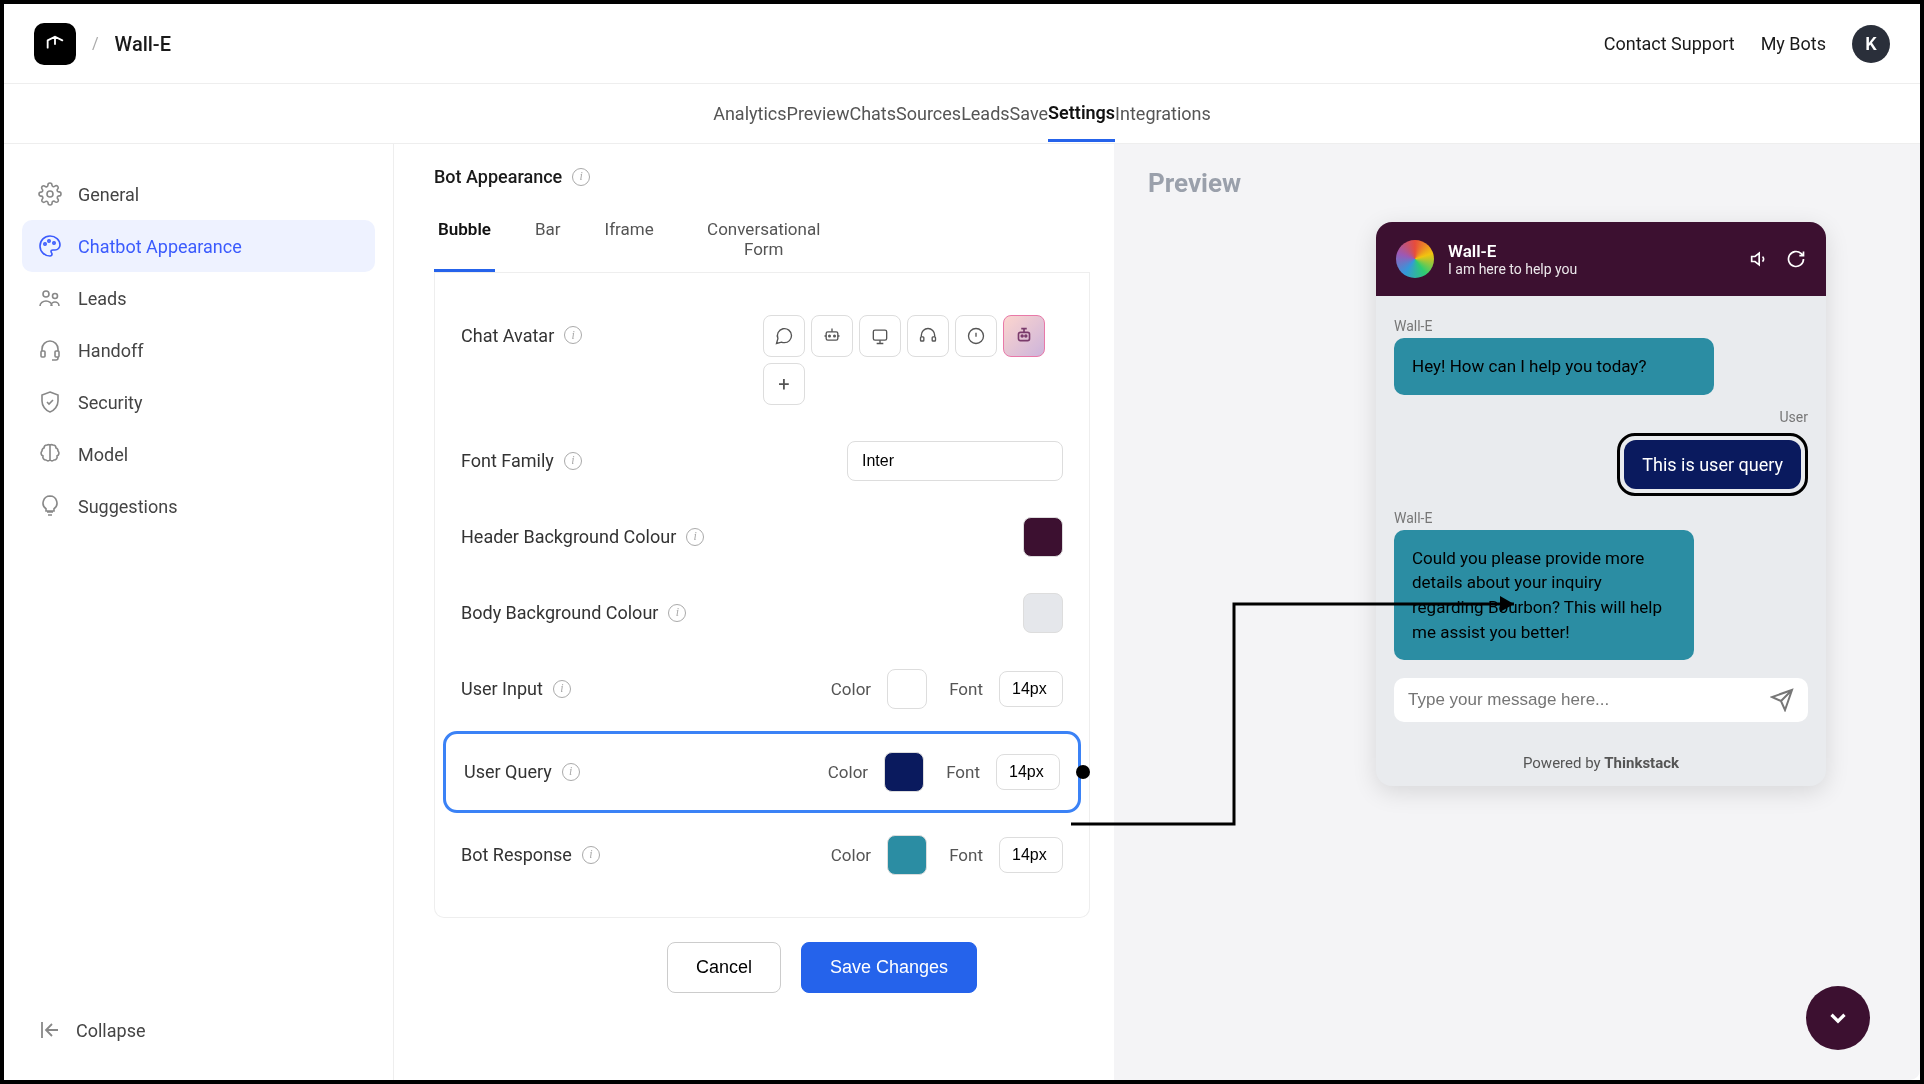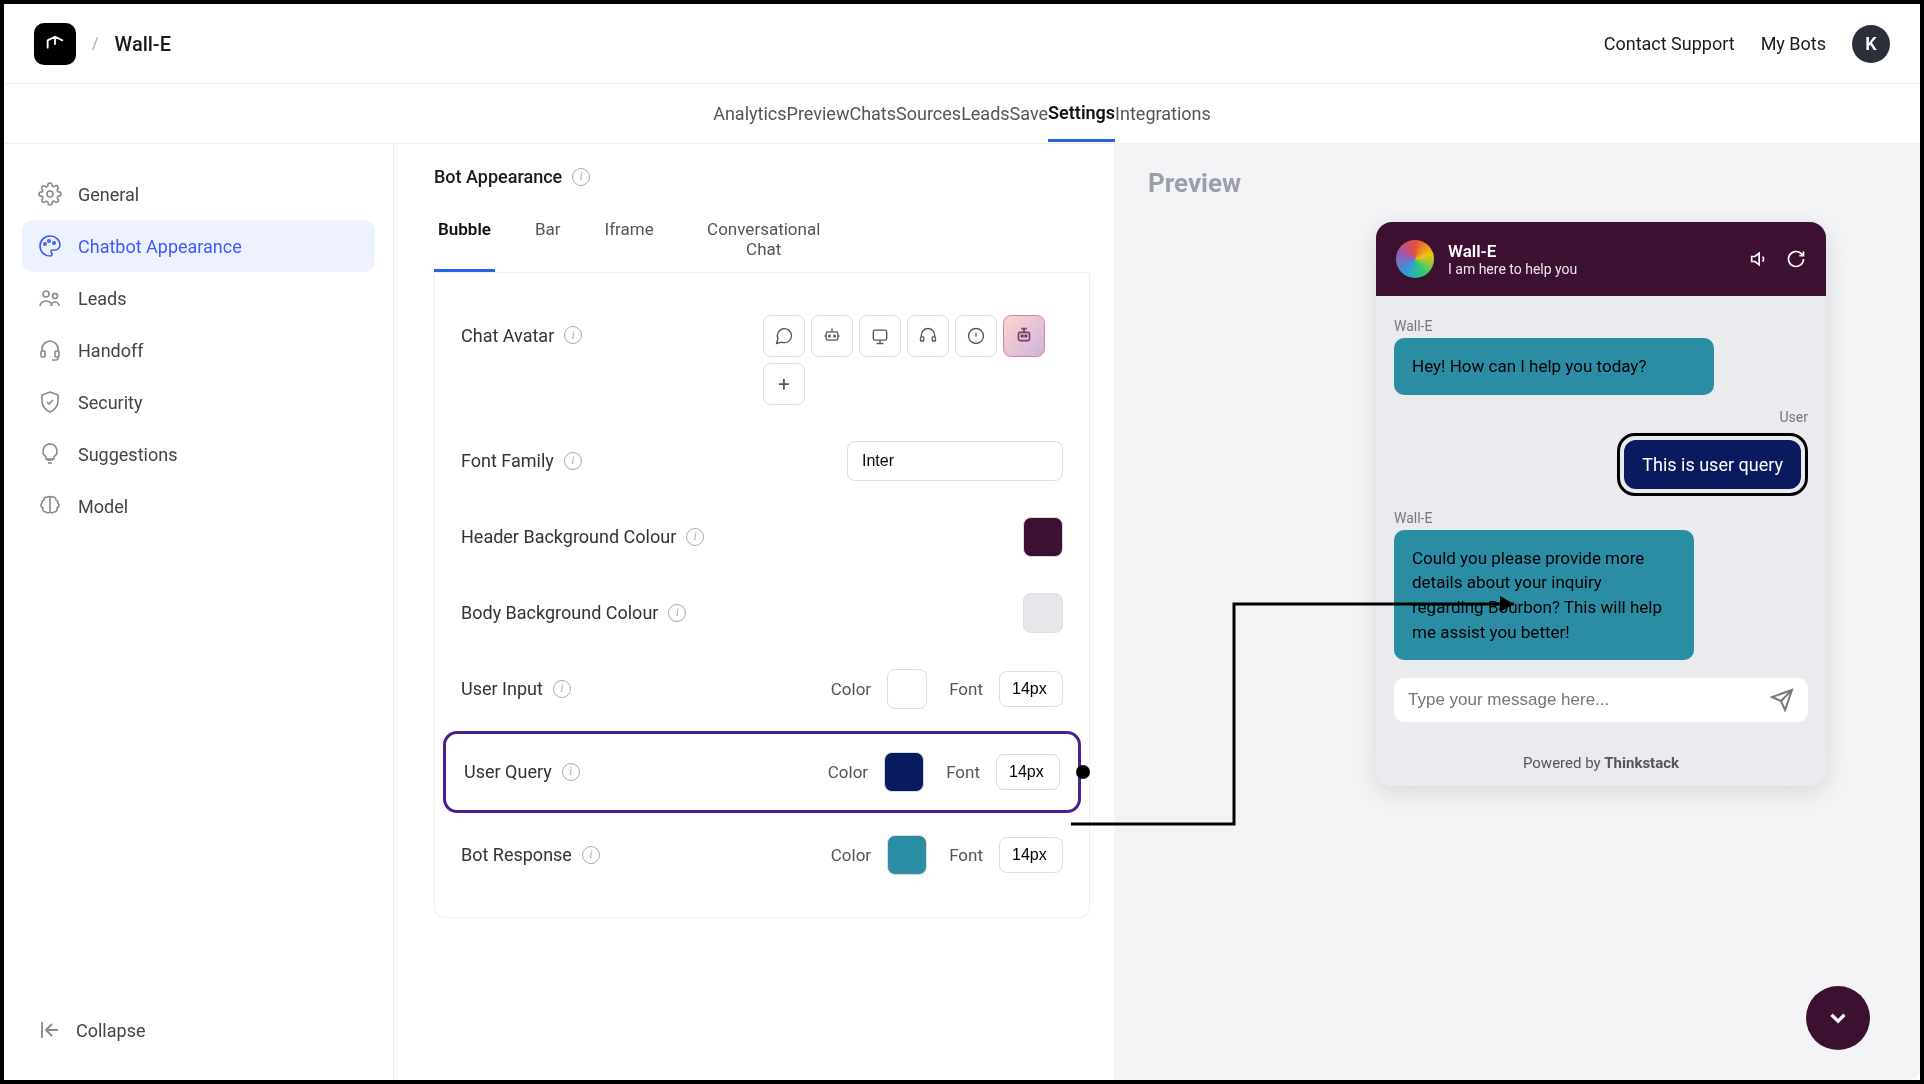--- a/index.html
+++ b/index.html
@@ -41,21 +41,21 @@
     
     .avatar-grid { display: flex; flex-wrap: wrap; gap: 6px; }
     .avatar-opt { width: 42px; height: 42px; border: 1px solid #ddd; border-radius: 8px; display: flex; align-items: center; justify-content: center; color: #555; cursor: pointer; }
     .avatar-opt.sel { border-color: #e879a8; background: linear-gradient(135deg,#fcd5ce,#cdb4db); }
     
     .text-input { border: 1px solid #ddd; border-radius: 8px; padding: 10px 14px; font-size: 16px; width: 216px; }
     .font-size-input { border: 1px solid #ddd; border-radius: 8px; padding: 8px 12px; font-size: 16px; width: 64px; text-align: left; }
     .color-swatch { width: 40px; height: 40px; border-radius: 8px; border: 1px solid #ddd; cursor: pointer; }
     .mini-label { font-size: 17px; color: #555; margin-right: 4px; }
     
-    .form-row.highlight { border: 3px solid #4c1d95; border-radius: 14px; padding: 18px 18px; margin: 4px -18px; position: relative; }
+    .form-row.highlight { border: 3px solid #3b82f6; border-radius: 14px; padding: 18px 18px; margin: 4px -18px; position: relative; }
     
     .actions { display: flex; justify-content: center; gap: 20px; padding: 24px 0 24px 120px; }
     .btn { padding: 14px 28px; border-radius: 8px; font-size: 18px; cursor: pointer; border: 1px solid #ccc; background: #fff; }
     .btn.primary { background: #2563eb; color: #fff; border-color: #2563eb; font-weight: 500; }
     
     .preview-col { flex: 1; background: #f4f4f6; padding: 24px 34px; position: relative; border-radius: 0 0 10px 0; }
     .preview-title { color: #9aa0ab; font-size: 26px; font-weight: 700; margin-bottom: 24px; }
     
     .chat-widget { width: 450px; margin-left: auto; margin-right: 60px; border-radius: 16px; overflow: hidden; box-shadow: 0 6px 24px rgba(0,0,0,0.12); background: #e9ebee; }
     .chat-header { background: #3c1030; color: #fff; padding: 18px 20px; display: flex; align-items: center; gap: 14px; }
@@ -150,49 +150,49 @@
       </div>
       <div class="side-item">
         <svg class="side-icon" viewBox="0 0 24 24" fill="none" stroke="currentColor" stroke-width="1.6">
             <path d="M12 2l8 3v6c0 5-3.5 9.5-8 11-4.5-1.5-8-6-8-11V5l8-3z"></path>
             <path d="M9 12l2 2 4-4"></path>
           </svg>
         <span>Security</span>
       </div>
       <div class="side-item">
         <svg class="side-icon" viewBox="0 0 24 24" fill="none" stroke="currentColor" stroke-width="1.6">
+            <path d="M9 3a3 3 0 0 0-3 3 3 3 0 0 0-2 3 3 3 0 0 0 1 5 3 3 0 0 0 3 4 3 3 0 0 0 4 0V3a3 3 0 0 0-3 0zM15 3a3 3 0 0 1 3 3 3 3 0 0 1 2 3 3 3 0 0 1-1 5 3 3 0 0 1-3 4 3 3 0 0 1-4 0V3a3 3 0 0 1 3 0z"></path>
+          </svg>
+        <span>Model</span>
+      </div>
+      <div class="side-item">
+        <svg class="side-icon" viewBox="0 0 24 24" fill="none" stroke="currentColor" stroke-width="1.6">
             <path d="M9 18h6M10 21h4M12 2a7 7 0 0 0-4 12.7V17h8v-2.3A7 7 0 0 0 12 2z"></path>
           </svg>
         <span>Suggestions</span>
-      </div>
-      <div class="side-item">
-        <svg class="side-icon" viewBox="0 0 24 24" fill="none" stroke="currentColor" stroke-width="1.6">
-            <path d="M9 3a3 3 0 0 0-3 3 3 3 0 0 0-2 3 3 3 0 0 0 1 5 3 3 0 0 0 3 4 3 3 0 0 0 4 0V3a3 3 0 0 0-3 0zM15 3a3 3 0 0 1 3 3 3 3 0 0 1 2 3 3 3 0 0 1-1 5 3 3 0 0 1-3 4 3 3 0 0 1-4 0V3a3 3 0 0 1 3 0z"></path>
-          </svg>
-        <span>Model</span>
       </div>
       <div class="collapse">
         <svg class="side-icon" viewBox="0 0 24 24" fill="none" stroke="currentColor" stroke-width="1.8">
             <path d="M4 4v16M14 6l-6 6 6 6M20 12H8"></path>
           </svg>
         <span>Collapse</span>
       </div>
     </div>
 
     <div class="main">
       <div class="section-title-row">
         <span>Bot Appearance</span>
         <span class="info-icon">i</span>
       </div>
 
       <div class="subtabs">
         <div class="subtab active">Bubble</div>
         <div class="subtab">Bar</div>
         <div class="subtab">Iframe</div>
-        <div class="subtab" style="max-width:140px;line-height:1.2;">Conversational Chat</div>
+        <div class="subtab" style="max-width:140px;line-height:1.2;">Conversational Form</div>
       </div>
 
       <div class="form-panel">
 
         <div class="form-row" style="align-items:flex-start;">
           <div class="form-label" style="margin-top:10px;">
             <span>Chat Avatar</span>
             <span class="info-icon">i</span>
           </div>
           <div class="flex-spacer"></div>
@@ -299,20 +299,24 @@
             <span class="info-icon">i</span>
           </div>
           <div class="flex-spacer"></div>
           <span class="mini-label">Color</span>
           <div class="color-swatch" style="background:#2b8da3;"></div>
           <span class="mini-label" style="margin-left:10px;">Font</span>
           <input class="font-size-input" value="14px" style="">
         </div>
       </div>
 
+      <div class="actions">
+        <button class="btn">Cancel</button>
+        <button class="btn primary">Save Changes</button>
+      </div>
     </div>
 
     <div class="preview-col">
       <div class="preview-title">Preview</div>
 
       <div class="chat-widget">
         <div class="chat-header">
           <div class="chat-logo"></div>
           <div>
             <div class="chat-title">Wall-E</div>

